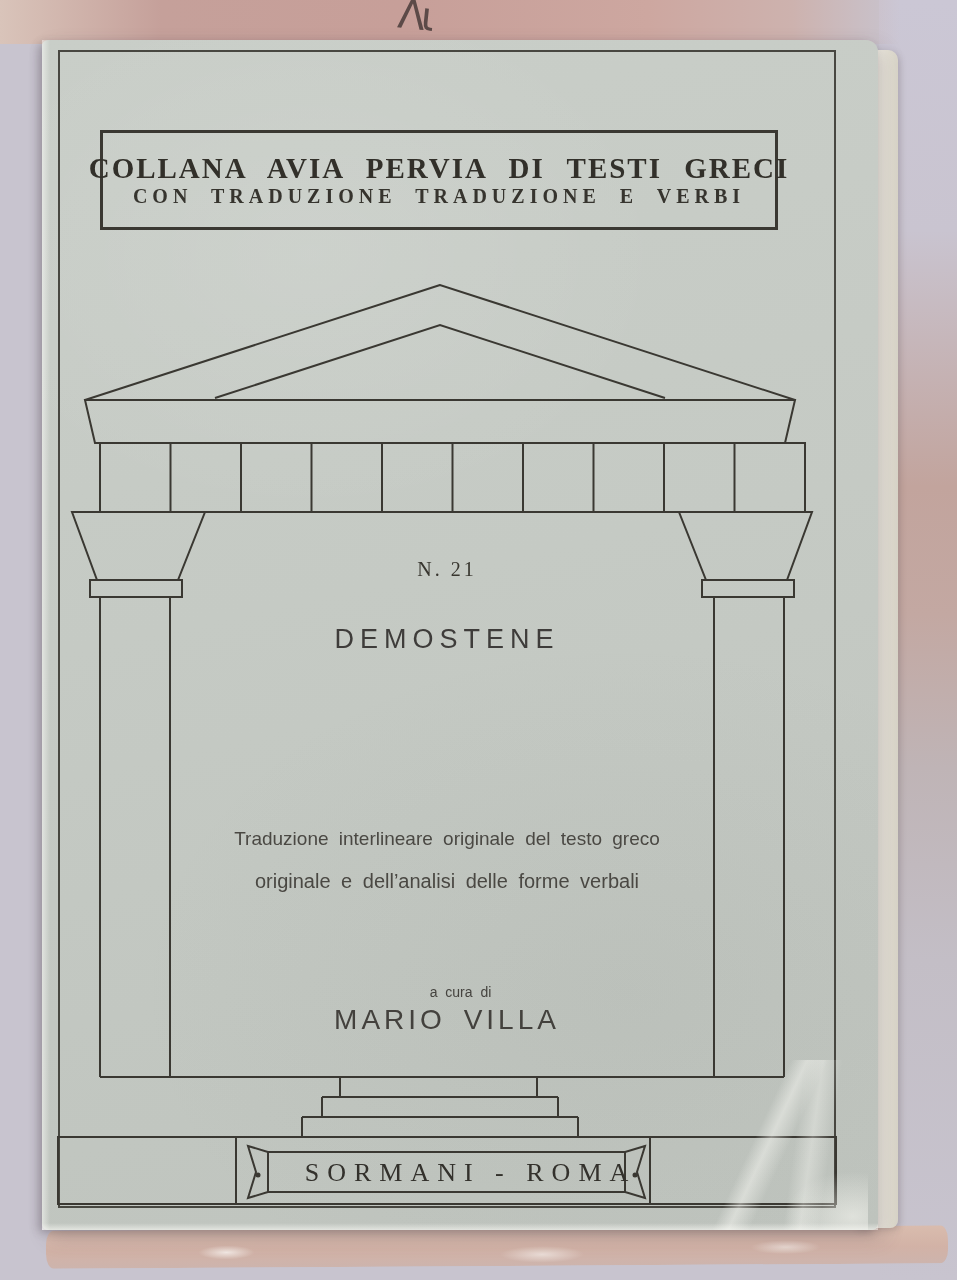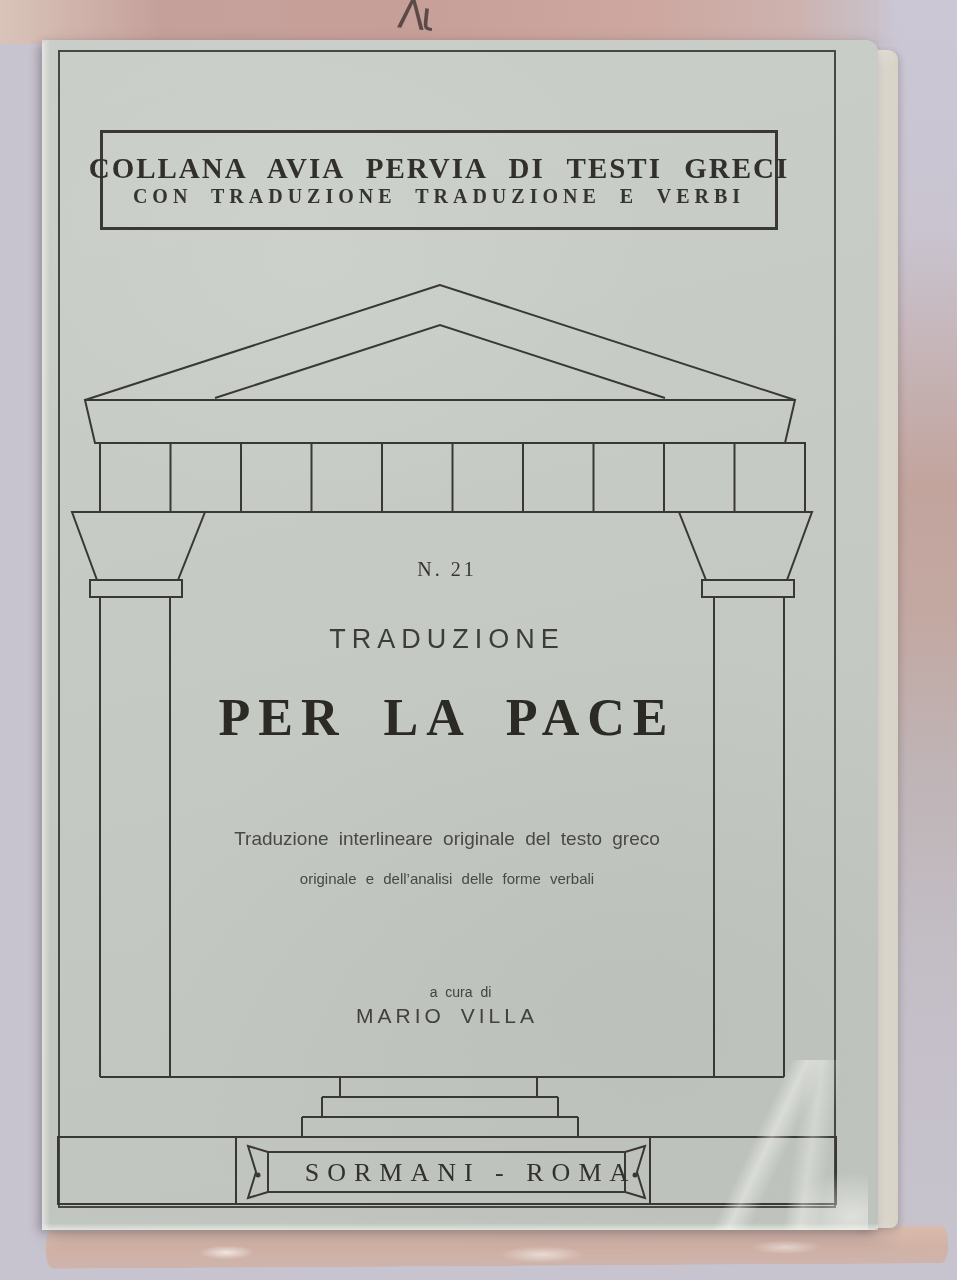--- a/index.html
+++ b/index.html
@@ -79,23 +79,23 @@
     position:absolute;left:16px;right:42px;text-align:center;color:#3b3935;
     white-space:nowrap;
   }
   .n21{top:518px;font-family:"Liberation Serif", serif;font-size:20px;letter-spacing:3px;color:#38362f;}
   .author{top:584px;font-size:27px;letter-spacing:6px;color:#3e3c3a;}
   .title{
     top:648px;font-family:"Liberation Serif", serif;font-size:52px;font-weight:bold;
     letter-spacing:8px;word-spacing:16px;color:#2c2a24;
   }
   .sub1{top:788px;font-size:19px;word-spacing:5px;color:#4a4843;}
-  .sub2{top:830px;font-size:15px;word-spacing:5px;color:#4a4843;}
+  .sub2{top:830px;font-size:20px;word-spacing:5px;color:#4a4843;}
   .acura{top:944px;font-size:14px;word-spacing:4px;color:#45433f;padding-left:27px;}
-  .curator{top:964px;font-size:21px;letter-spacing:4px;word-spacing:6px;color:#43413d;}
+  .curator{top:964px;font-size:28px;letter-spacing:4px;word-spacing:6px;color:#43413d;}
   .publisher{
     position:absolute;left:226px;width:405px;top:1118px;text-align:center;
     font-family:"Liberation Serif", serif;font-size:26px;letter-spacing:8px;
     color:#33312c;white-space:nowrap;
   }
   
   .wear-br{
     position:absolute;right:10px;bottom:0;width:190px;height:170px;pointer-events:none;
     background:
       linear-gradient(115deg, transparent 42%, rgba(252,252,247,.45) 48%, transparent 56%),
@@ -177,22 +177,21 @@
     <g>
       <rect x="226" y="1112" width="357" height="40"></rect>
       <polygon points="206,1106 226,1112 226,1152 206,1158 214,1132"></polygon>
       <polygon points="603,1106 583,1112 583,1152 603,1158 595,1132"></polygon>
       <circle class="dot" cx="216" cy="1135" r="2.5"></circle>
       <circle class="dot" cx="593" cy="1135" r="2.5"></circle>
     </g>
   </svg>
 
   <div class="ctr n21">N. 21</div>
-  <div class="ctr author">TRADUZIONE</div>
-  <div class="ctr title">PER LA PACE</div>
+  <div class="ctr author">DEMOSTENE</div>
   <div class="ctr sub1">Traduzione interlineare originale del testo greco</div>
   <div class="ctr sub2">originale e dell’analisi delle forme verbali</div>
   <div class="ctr acura">a cura di</div>
   <div class="ctr curator">MARIO VILLA</div>
   <div class="publisher">SORMANI - ROMA</div>
 
   <div class="wear-br"></div>
   <div class="edge-bottom"></div>
   <div class="edge-left"></div>
 </div>

